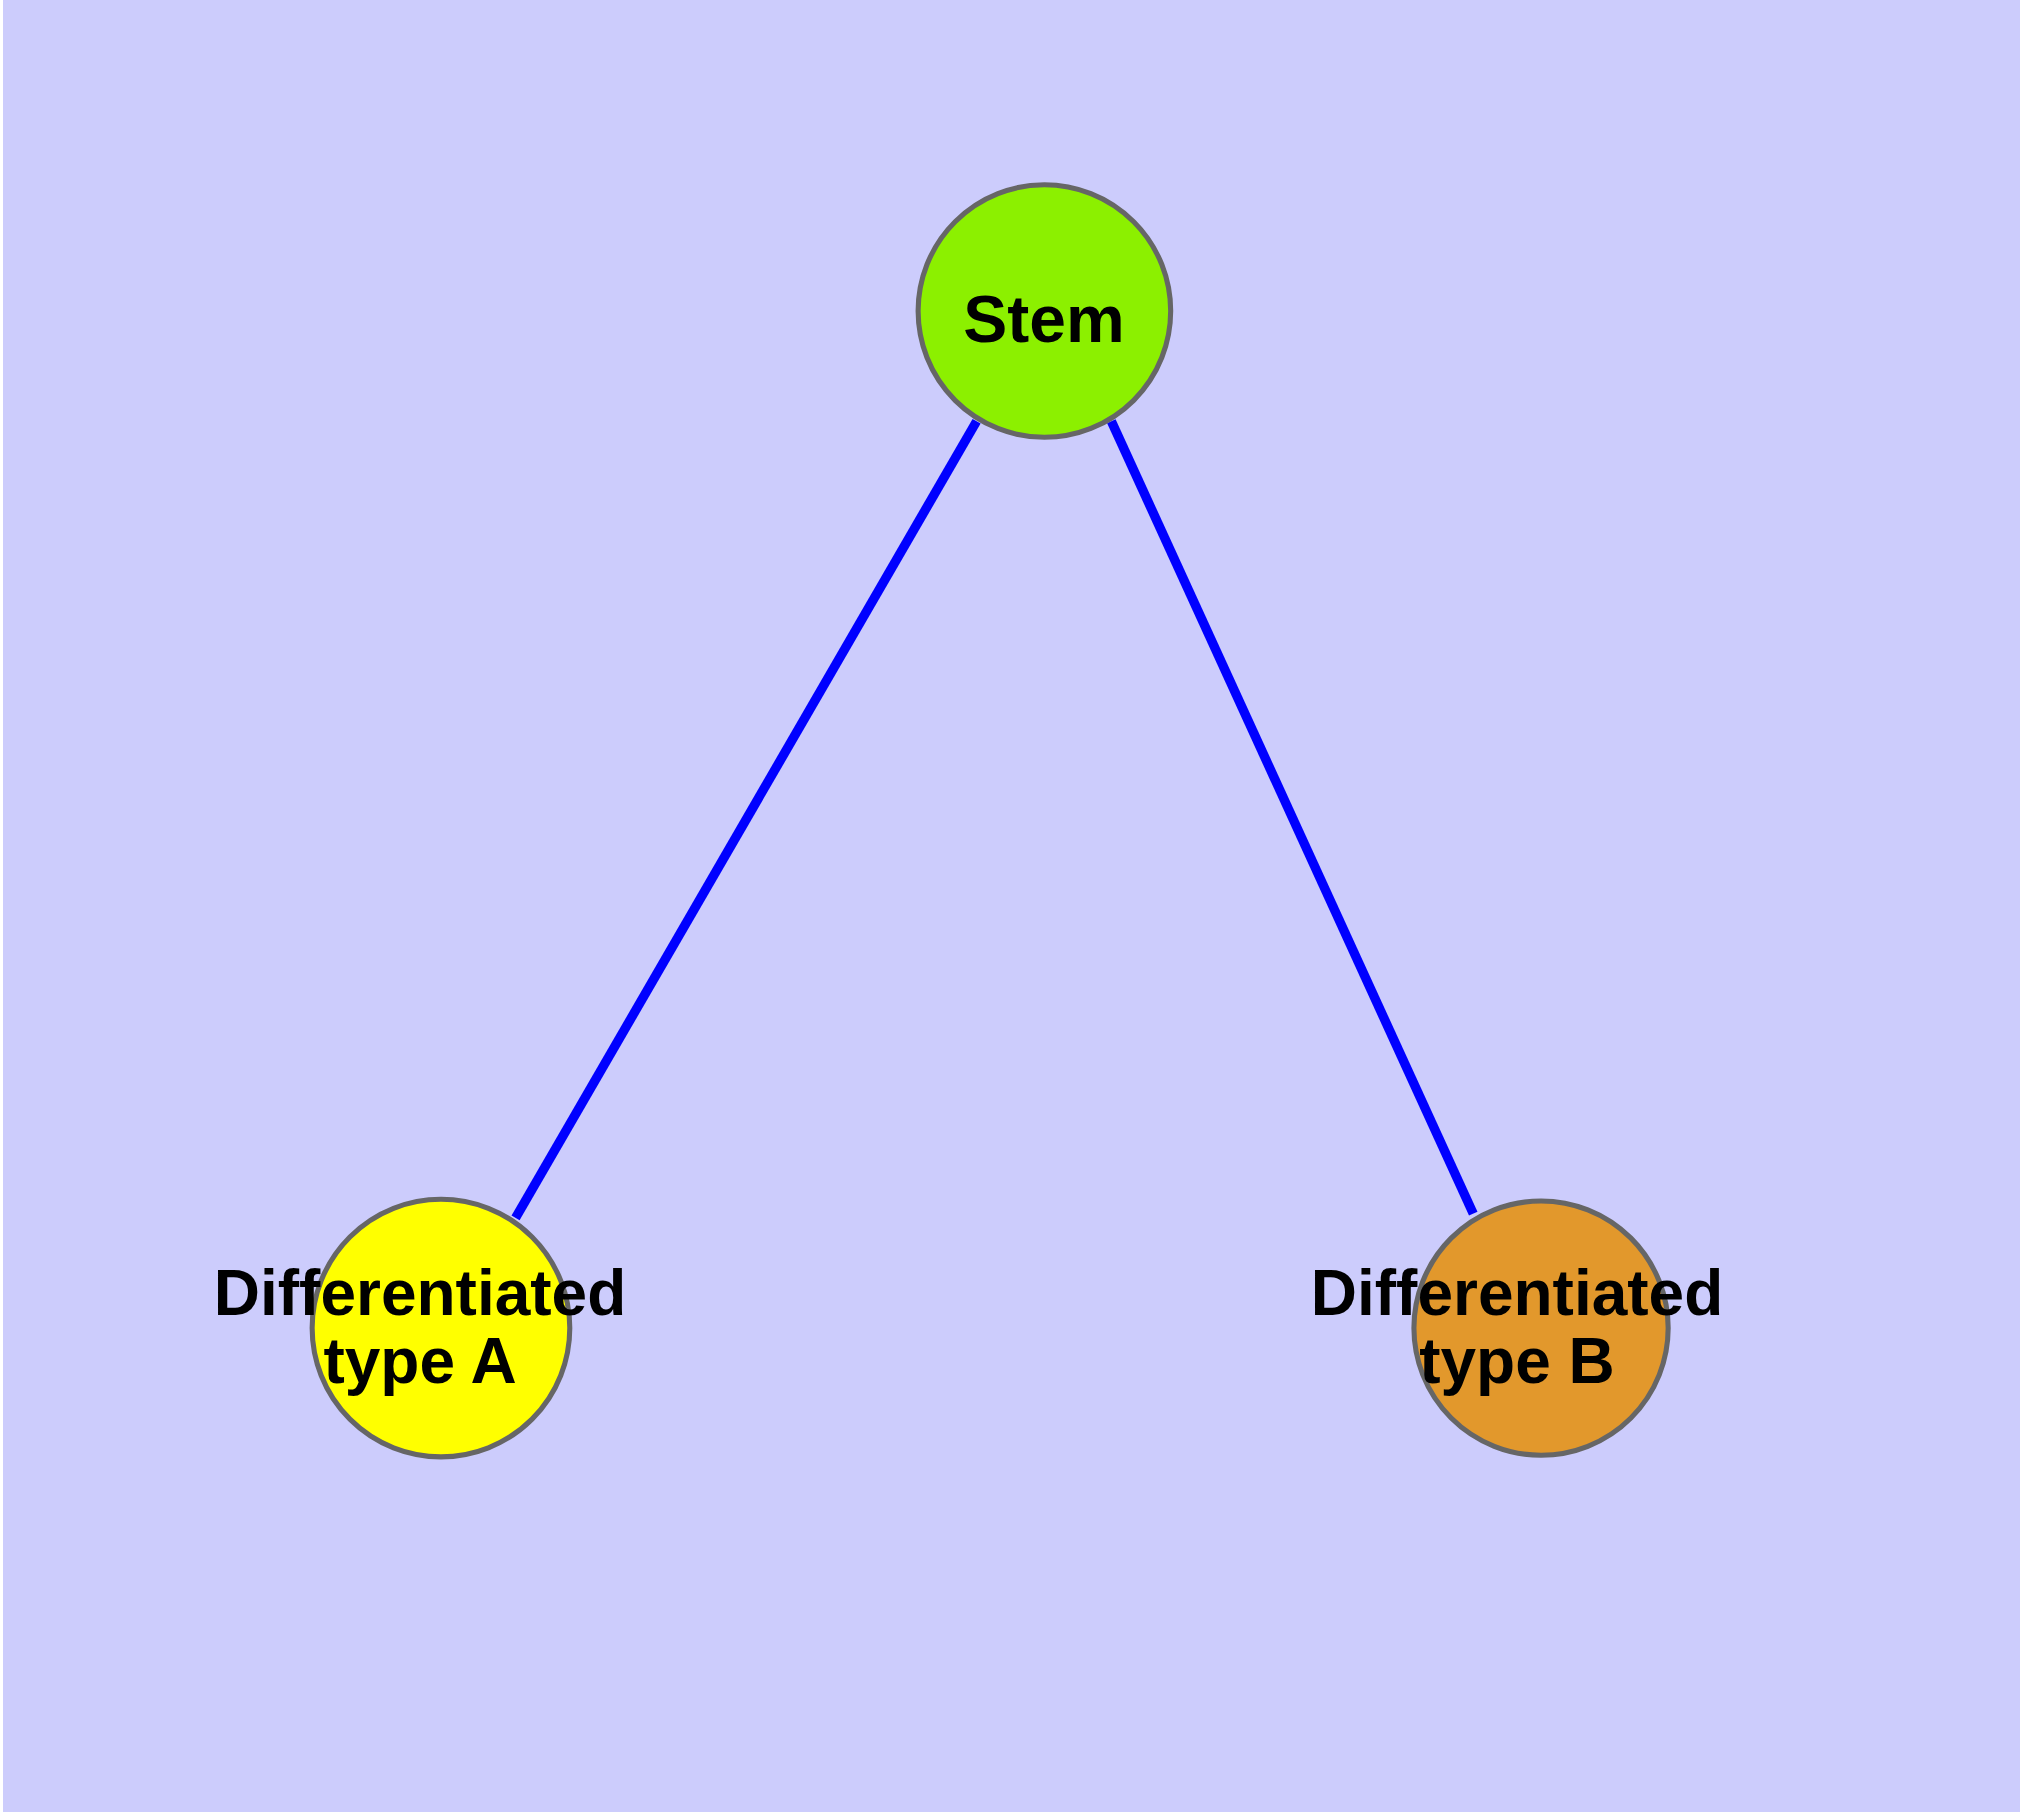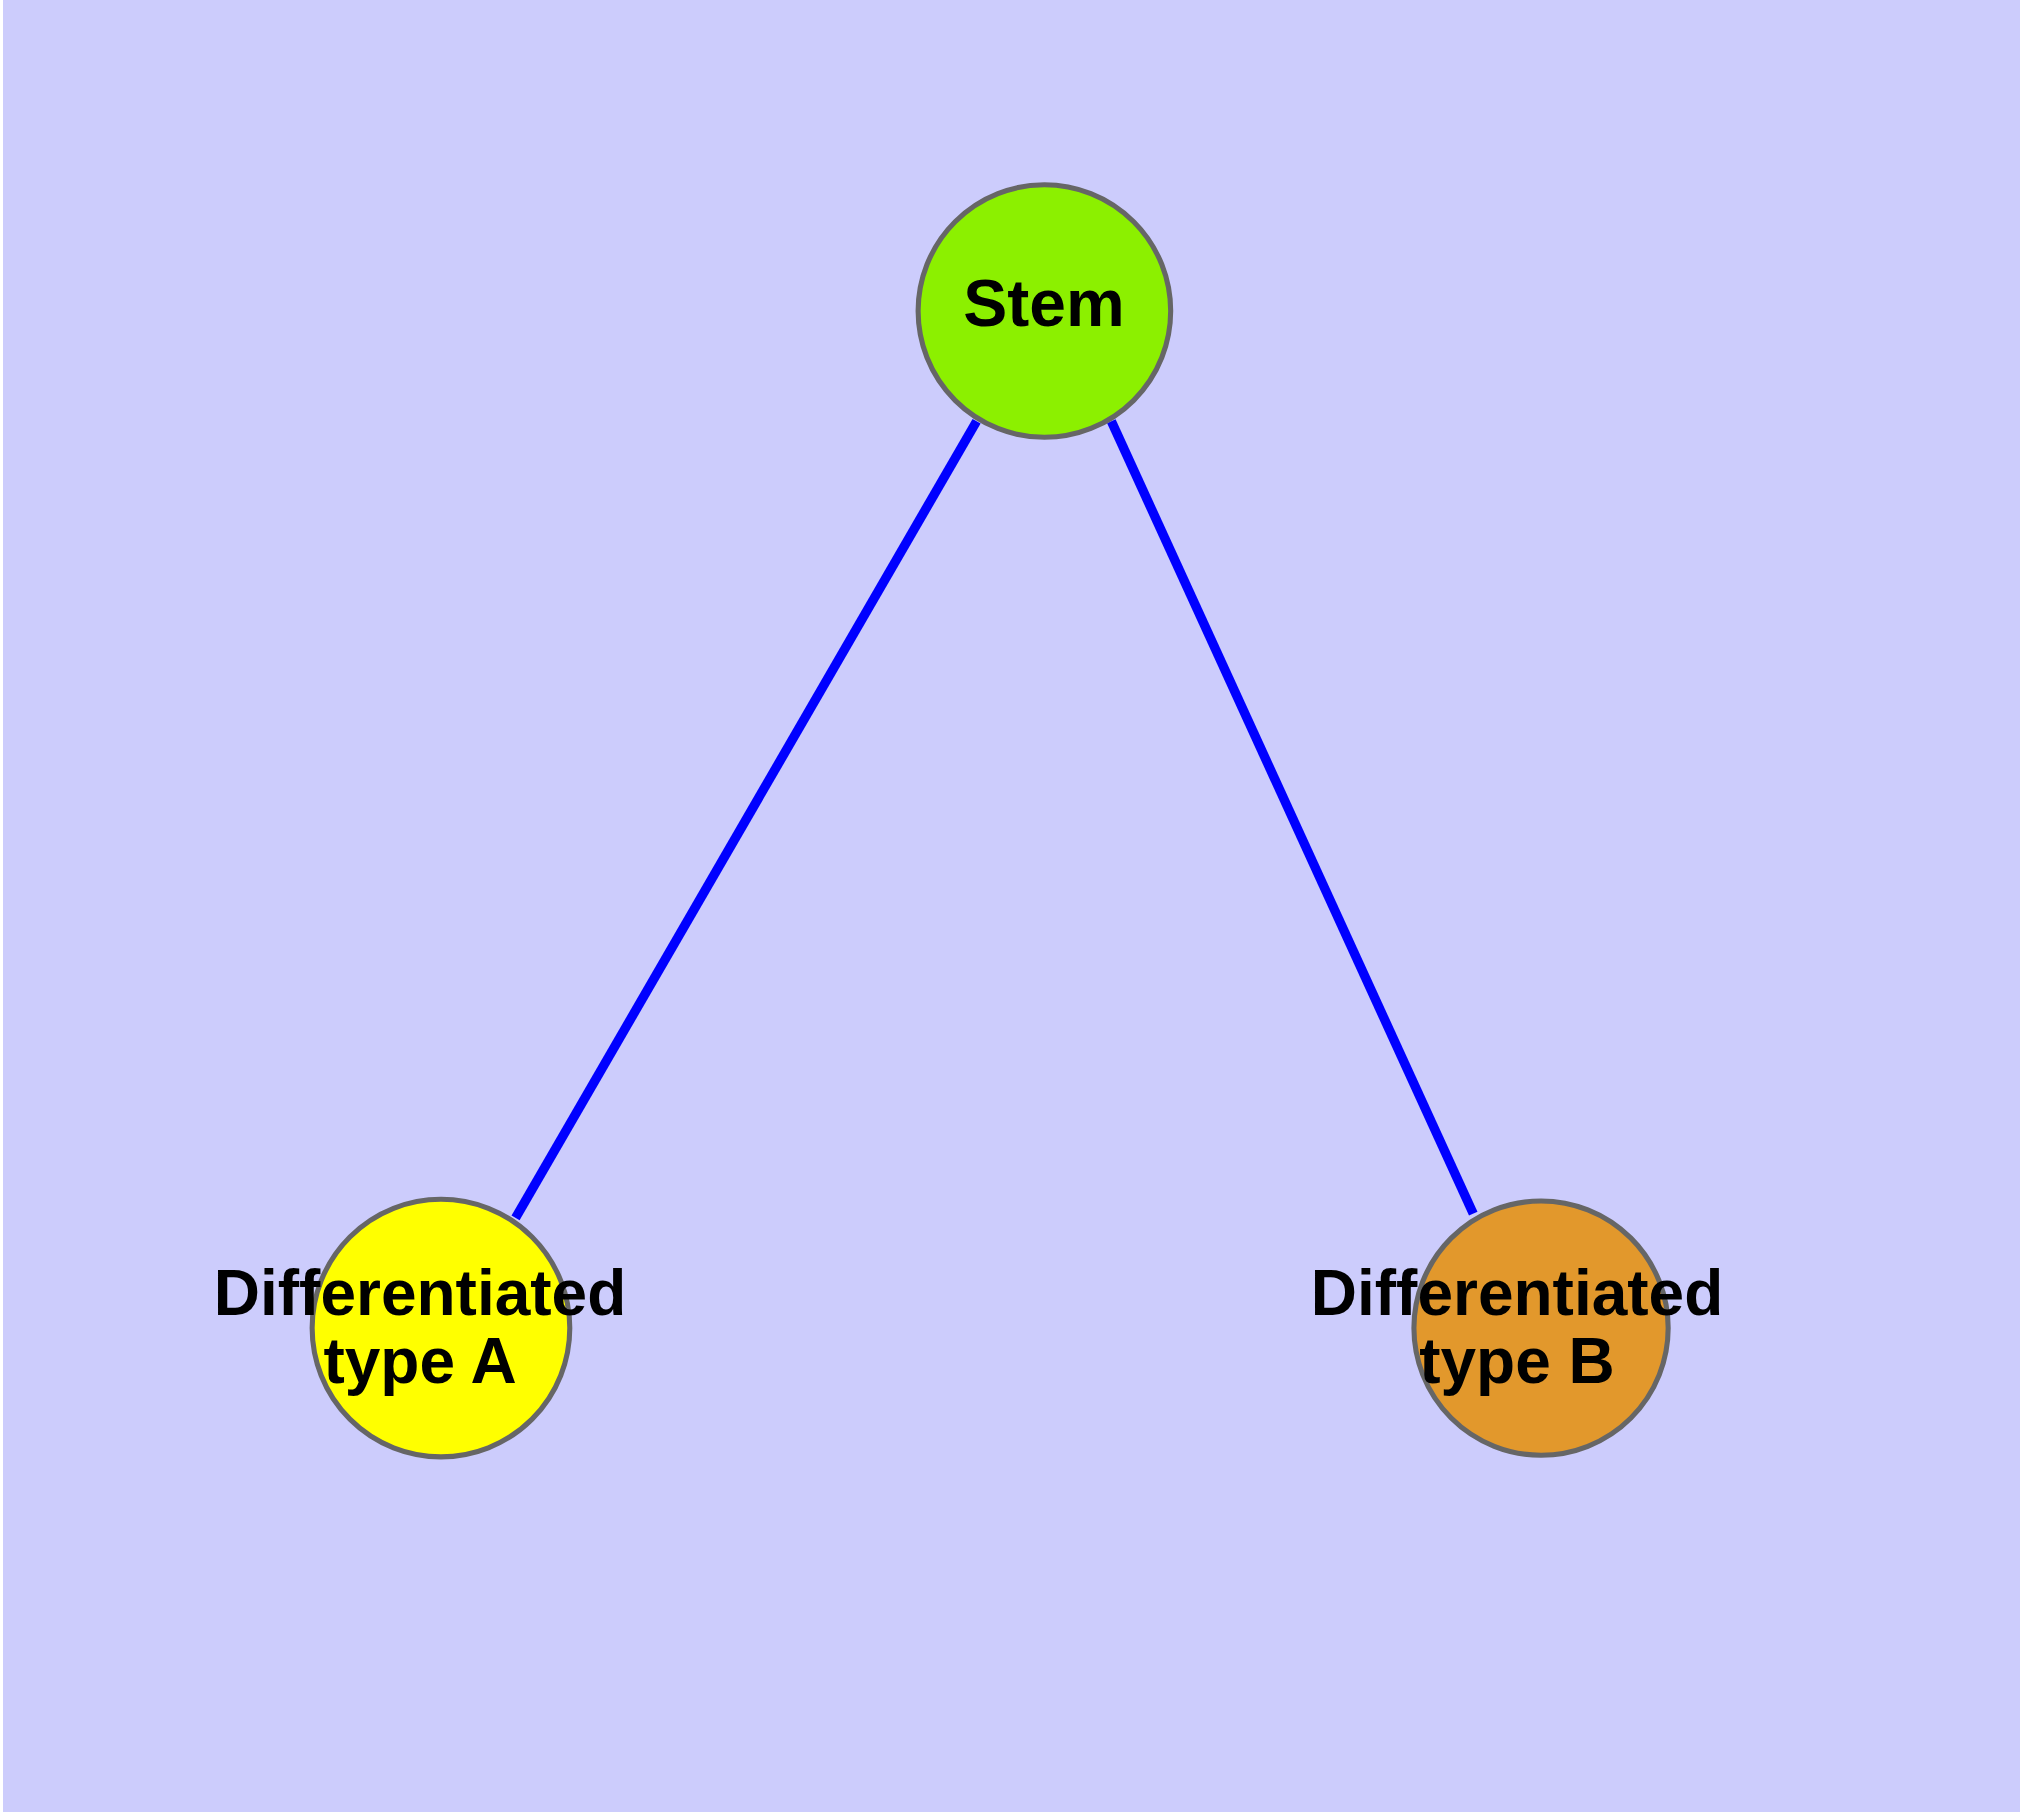--- a/index.html
+++ b/index.html
@@ -74,21 +74,21 @@
       <line x1="1311" y1="497" x2="1738" y2="1432" stroke="#0000ff" stroke-width="11" stroke-linecap="butt"></line>
     </g>
 
     <g>
       <circle cx="520" cy="1567" r="152" fill="#ffff00" stroke="#666666" stroke-width="6"></circle>
       <circle cx="1818" cy="1567" r="150" fill="#e2982c" stroke="#666666" stroke-width="6"></circle>
       <circle cx="1232" cy="367" r="149" fill="#8cf000" stroke="#666666" stroke-width="6"></circle>
     </g>
   </svg>
 
-  <div id="label-stem" class="node-label" style="left: 1044px; top: 304px;">Stem</div>
+  <div id="label-stem" class="node-label" style="left: 1044px; top: 320px;">Stem</div>
 
   <div id="label-diff-a" class="node-label" style="left: 420px; top: 1328px;">Differentiated
 type A</div>
 
   <div id="label-diff-b" class="node-label" style="left: 1517px; top: 1328px;">Differentiated
 type B</div>
 
 </div>
 
 

